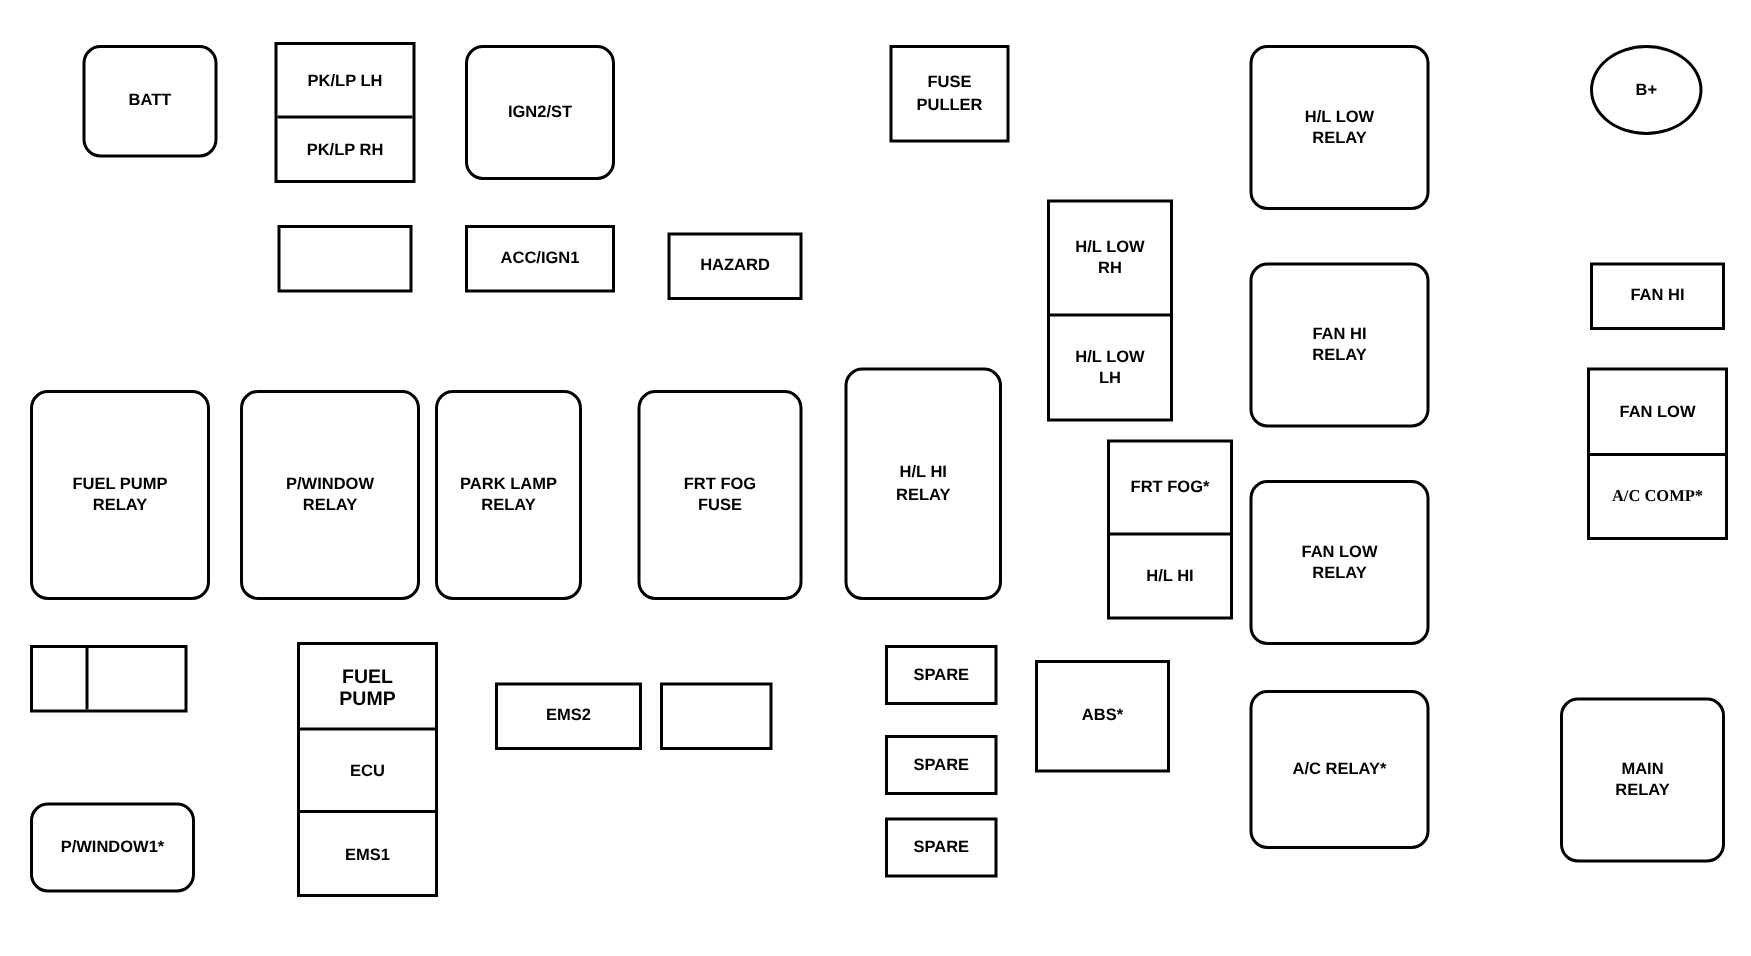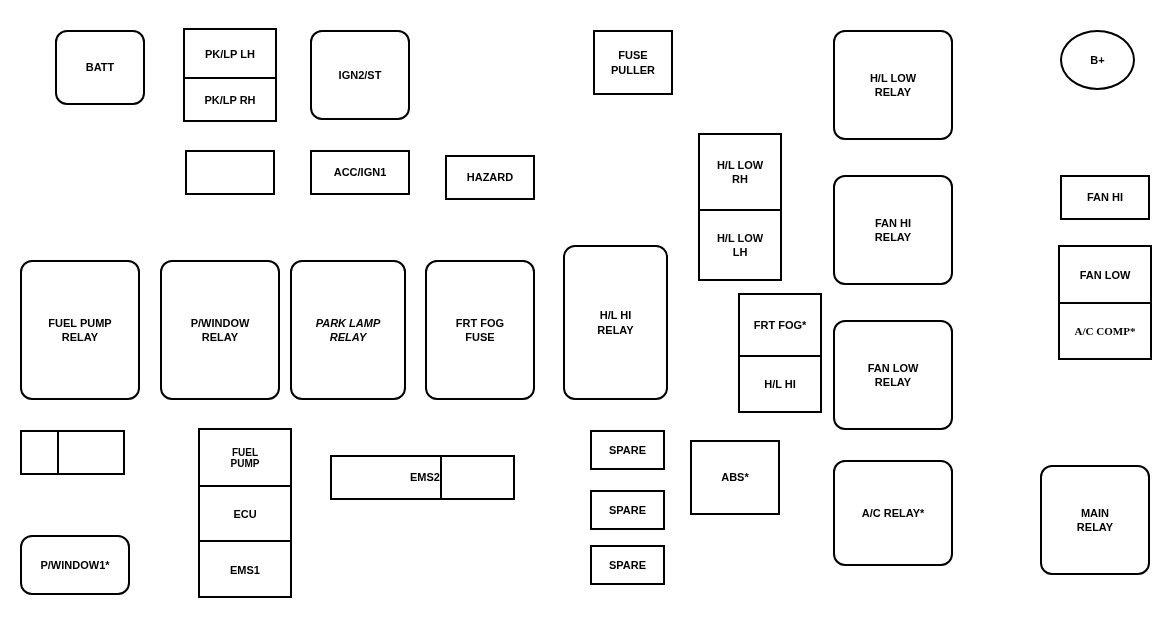--- a/index.html
+++ b/index.html
@@ -98,21 +98,21 @@
       <span style="white-space: pre-line;">FAN HI</span>
     </div>
     <div class="box box-rounded" style="left: 20px; top: 260px; width: 120px; height: 140px;">
       <span style="white-space: pre-line;">FUEL PUMP
 RELAY</span>
     </div>
     <div class="box box-rounded" style="left: 160px; top: 260px; width: 120px; height: 140px;">
       <span style="white-space: pre-line;">P/WINDOW
 RELAY</span>
     </div>
-    <div class="box box-rounded" style="left: 290px; top: 260px; width: 116px; height: 140px; font-style: italic;">
+    <div class="box box-rounded" style="left: 290px; top: 260px; width: 98px; height: 140px;">
       <span style="white-space: pre-line;">PARK LAMP
 RELAY</span>
     </div>
     <div class="box box-rounded" style="left: 425px; top: 260px; width: 110px; height: 140px;">
       <span style="white-space: pre-line;">FRT FOG
 FUSE</span>
     </div>
     <div class="box box-rounded" style="left: 563px; top: 245px; width: 105px; height: 155px;">
       <span style="white-space: pre-line;">H/L HI
 RELAY</span>
@@ -139,21 +139,21 @@
     <div class="box box-rounded" style="left: 1040px; top: 465px; width: 110px; height: 110px;">
       <span style="white-space: pre-line;">MAIN
 RELAY</span>
     </div>
     <div class="box box-rounded" style="left: 20px; top: 535px; width: 110px; height: 60px;">
       <span style="white-space: pre-line;">P/WINDOW1*</span>
     </div>
     <div class="box-divided" style="left: 20px; top: 430px; width: 105px; height: 45px;">
       <div class="divider-v" style="left: 35px;"></div>
     </div>
-    <div class="box" style="left: 330px; top: 455px; width: 112px; height: 45px; justify-content: flex-end;">
+    <div class="box" style="left: 330px; top: 455px; width: 98px; height: 45px;">
       <span style="white-space: pre-line;">EMS2</span>
     </div>
     <div class="box" style="left: 440px; top: 455px; width: 75px; height: 45px;">
       <span style="white-space: pre-line;"></span>
     </div>
     <div style="position: absolute; left: 183px; top: 28px; width: 94px; height: 94px; border: 2px solid rgb(0, 0, 0); background: rgb(255, 255, 255);">
       <div class="divider-h" style="top: 47px;"></div>
       <div style="position: absolute; top: 0px; left: 0px; right: 0px; height: 47px; display: flex; align-items: center; justify-content: center; font-size: 11px; font-weight: bold;">PK/LP LH</div>
       <div style="position: absolute; inset: 49px 0px 0px; display: flex; align-items: center; justify-content: center; font-size: 11px; font-weight: bold;">PK/LP RH</div>
     </div>
@@ -170,18 +170,18 @@
       <div style="position: absolute; inset: 62px 0px 0px; display: flex; align-items: center; justify-content: center; text-align: center; font-size: 11px; font-weight: bold;">H/L HI</div>
     </div>
     <div style="position: absolute; left: 1058px; top: 245px; width: 94px; height: 115px; border: 2px solid rgb(0, 0, 0); background: rgb(255, 255, 255);">
       <div class="divider-h" style="top: 55px;"></div>
       <div style="position: absolute; top: 0px; left: 0px; right: 0px; height: 55px; display: flex; align-items: center; justify-content: center; text-align: center; font-size: 11px; font-weight: bold;">FAN LOW</div>
       <div style="position: absolute; inset: 57px 0px 0px; display: flex; align-items: center; justify-content: center; text-align: center; font-size: 11px; font-weight: bold; font-family: Liberation Serif, serif;">A/C COMP*</div>
     </div>
     <div style="position: absolute; left: 198px; top: 428px; width: 94px; height: 170px; border: 2px solid rgb(0, 0, 0); background: rgb(255, 255, 255);">
       <div class="divider-h" style="top: 55px;"></div>
       <div class="divider-h" style="top: 110px;"></div>
-      <div style="position: absolute; top: 0px; left: 0px; right: 0px; height: 55px; display: flex; align-items: center; justify-content: center; text-align: center; font-size: 10px; font-weight: bold; white-space: pre-line;">FUEL
+      <div style="position: absolute; top: 0px; left: 0px; right: 0px; height: 55px; display: flex; align-items: center; justify-content: center; text-align: center; font-size: 13px; font-weight: bold; white-space: pre-line;">FUEL
 PUMP</div>
       <div style="position: absolute; top: 57px; left: 0px; right: 0px; height: 53px; display: flex; align-items: center; justify-content: center; text-align: center; font-size: 11px; font-weight: bold; white-space: pre-line;">ECU</div>
       <div style="position: absolute; top: 112px; left: 0px; right: 0px; height: 56px; display: flex; align-items: center; justify-content: center; text-align: center; font-size: 11px; font-weight: bold; white-space: pre-line;">EMS1</div>
     </div>
   </div>
 
 </body></html>

